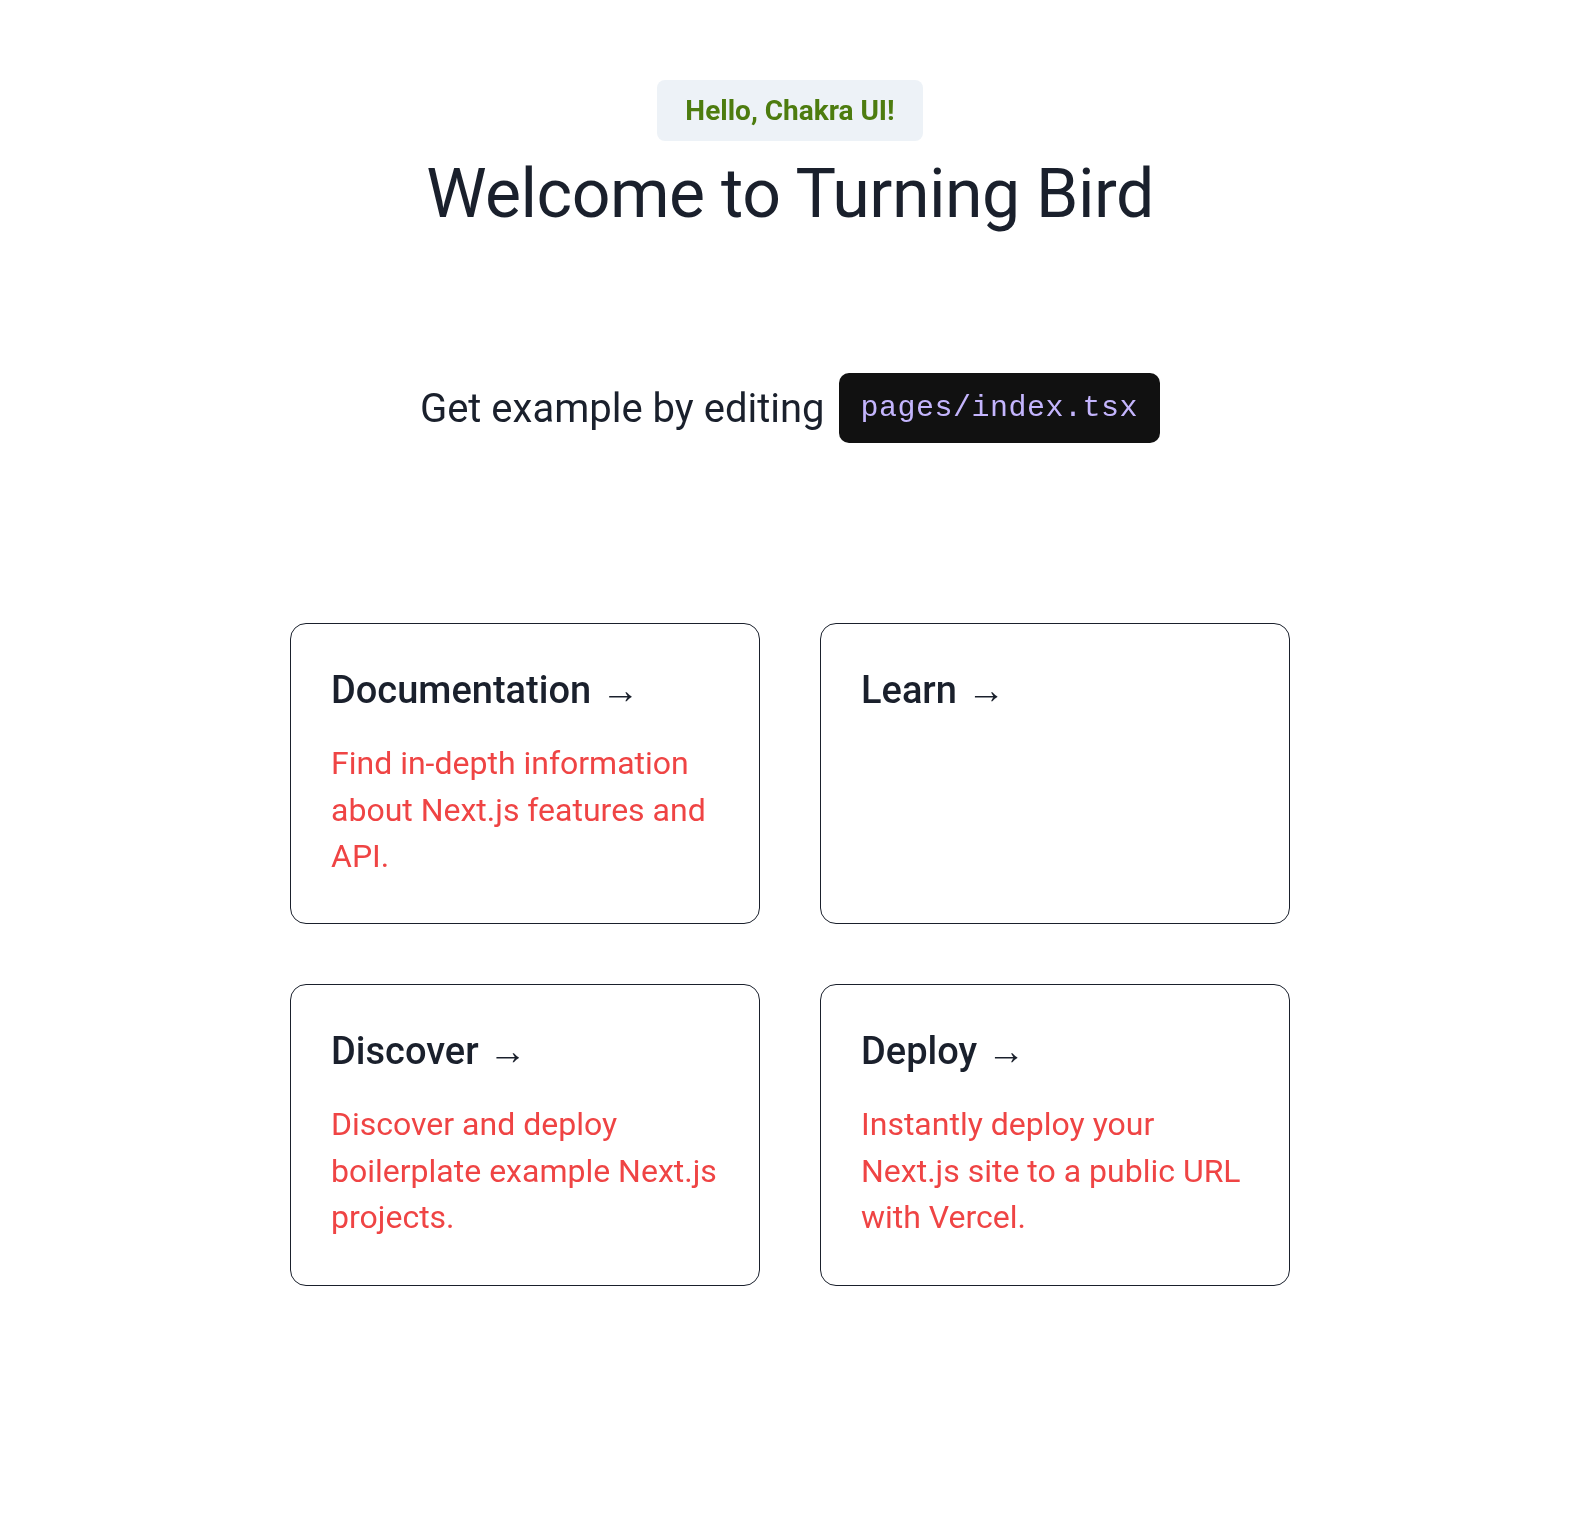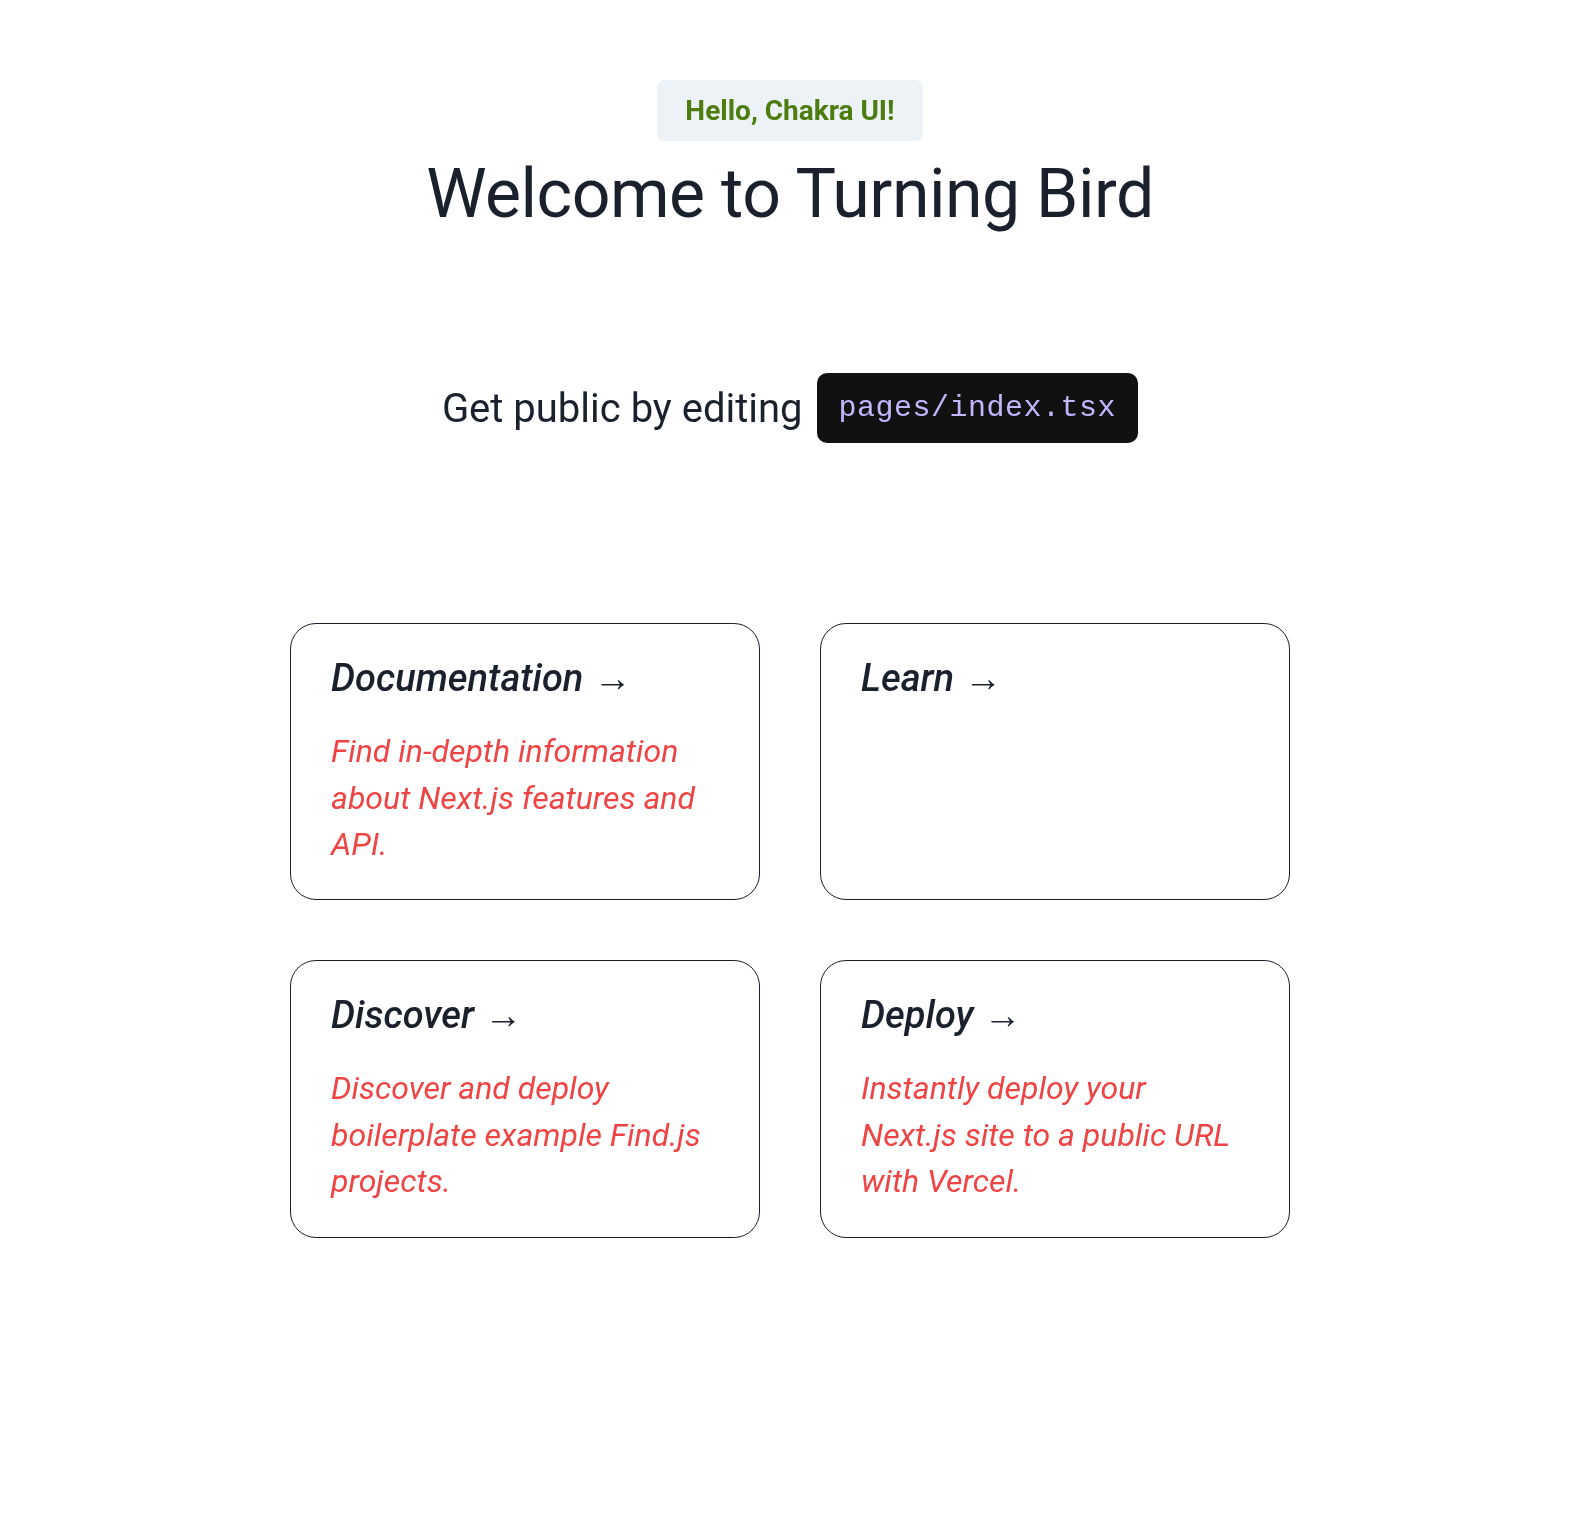--- a/index.html
+++ b/index.html
@@ -65,29 +65,28 @@
       margin-top: 180px;
       display: grid;
       grid-template-columns: repeat(2, 1fr);
       gap: 60px;
       width: 100%;
       max-width: 1200px;
       padding: 0 40px;
     }
     .card {
       border: 1.5px solid #1a202c;
-      border-radius: 26px;
-      padding: 32px 40px;
+      border-radius: 16px;
+      padding: 44px 40px;
       text-align: left;
       text-decoration: none;
       color: inherit;
       transition: border-color 0.15s ease;
       cursor: pointer;
       display: block;
-      font-style: italic;
     }
     .card-title {
       font-size: 38px;
       font-weight: 500;
       margin-bottom: 28px;
       display: flex;
       align-items: center;
       gap: 10px;
     }
     .card-desc {
@@ -103,21 +102,21 @@
     }
   </style>
 </head>
 <body>
 
 <div class="container">
   <div class="badge">Hello, Chakra UI!</div>
   <h1 class="title">Welcome to Turning Bird</h1>
 
   <div class="subtitle-wrap">
-    <span class="subtitle-text">Get public by editing</span>
+    <span class="subtitle-text">Get example by editing</span>
     <span class="code-chip">pages/index.tsx</span>
   </div>
 
   <div class="grid">
     <a class="card">
       <div class="card-title">
         <span>Documentation</span>
         <span class="arrow">→</span>
       </div>
       <p class="card-desc">Find in-depth information about Next.js features and API.</p>
@@ -128,21 +127,21 @@
         <span>Learn</span>
         <span class="arrow">→</span>
       </div>
     </a>
 
     <a class="card">
       <div class="card-title">
         <span>Discover</span>
         <span class="arrow">→</span>
       </div>
-      <p class="card-desc">Discover and deploy boilerplate example Find.js projects.</p>
+      <p class="card-desc">Discover and deploy boilerplate example Next.js projects.</p>
     </a>
 
     <a class="card">
       <div class="card-title">
         <span>Deploy</span>
         <span class="arrow">→</span>
       </div>
       <p class="card-desc">Instantly deploy your Next.js site to a public URL with Vercel.</p>
     </a>
   </div>

